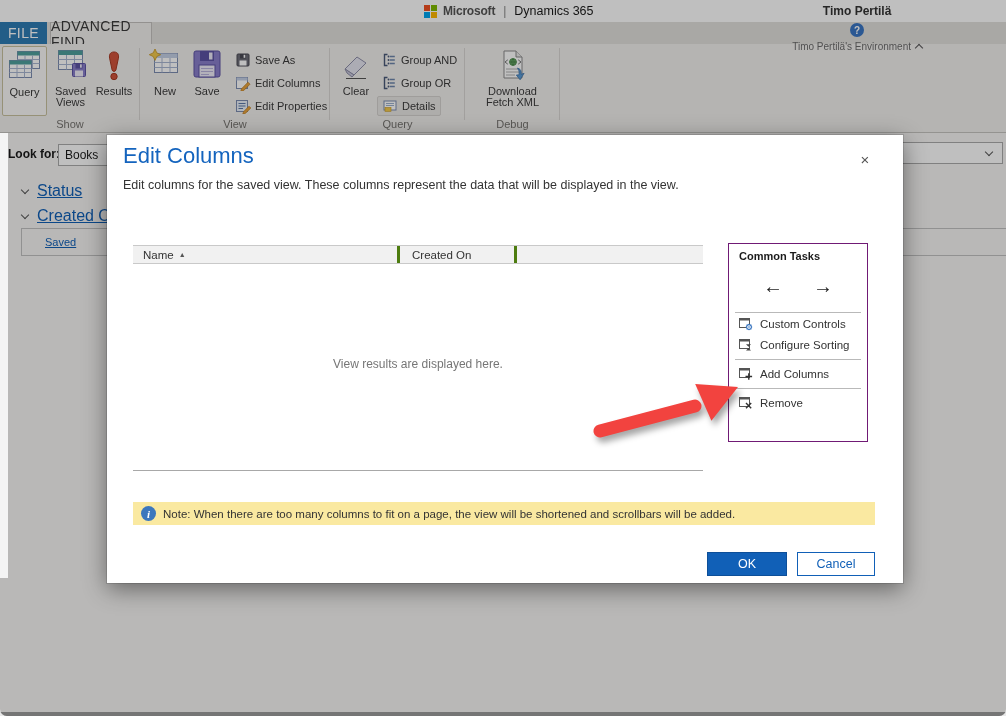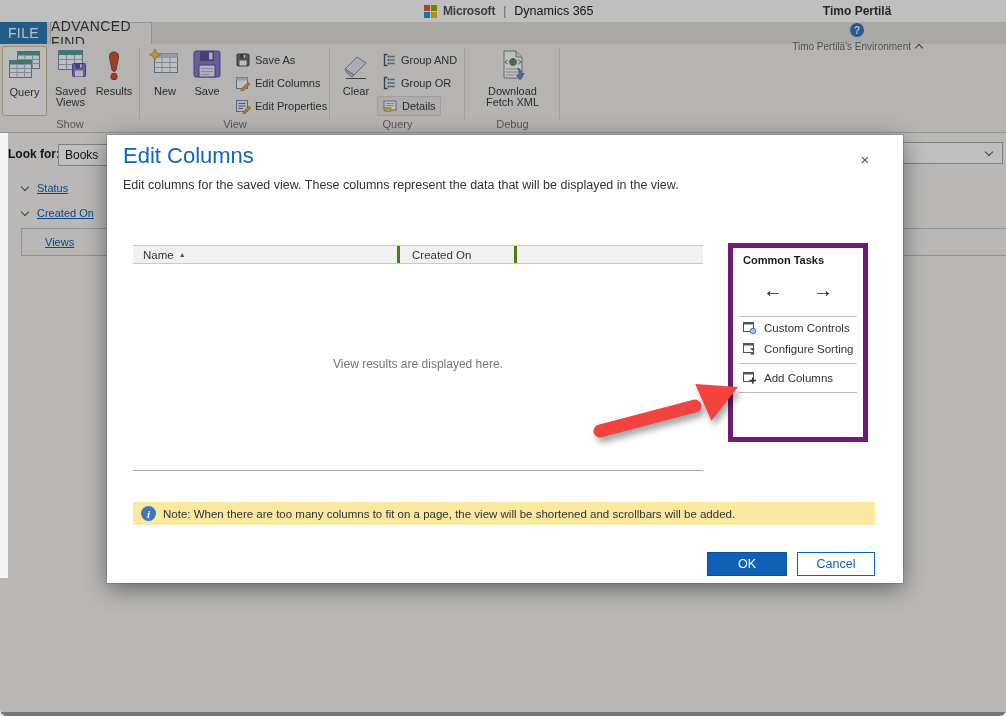--- a/index.html
+++ b/index.html
@@ -47,21 +47,21 @@
             height:20px; cursor:default; padding:0 4px; }
   .rsmall.hl { background:#E9E7E4; border:1px solid #D4D2CF; border-radius:2px; }
   .ricon svg { display:block; }
 
   
   .lookfor-label { position:absolute; left:8px; top:147px; font-size:12px; font-weight:bold; color:#1a1a1a; }
   .dropdown { position:absolute; height:22px; background:#FFFFFF; border:1px solid #ABABAB;
               font-size:12px; color:#1a1a1a; display:flex; align-items:center; padding:0 6px; }
   .dropdown .dchev { margin-left:auto; }
   .flink { position:absolute; display:flex; align-items:center; gap:9px; }
-  .flink a { font-size:11px; color:#1160B7; text-decoration:underline; cursor:pointer; }
+  .flink a { font-size:16px; color:#1160B7; text-decoration:underline; cursor:pointer; }
   .selectbox { position:absolute; left:21px; top:228px; width:985px; height:28px;
                border:1px solid #C2C2C2; border-right:none; display:flex; align-items:center; }
   .selectbox a { font-size:11px; color:#1160B7; text-decoration:underline; margin-left:23px; cursor:pointer; }
 
   
   .overlay { position:absolute; inset:0; background:rgba(0,0,0,0.25); z-index:40; }
   .left-strip { position:absolute; left:0; top:133px; width:8px; height:445px; background:#F4F4F4; z-index:45; }
   .win-edge { position:absolute; left:0; right:0; bottom:0; height:4px; background:#757575;
               border-radius:0 0 7px 7px; z-index:46; }
 
@@ -76,21 +76,21 @@
   .grid-header { position:absolute; left:26px; top:110px; width:570px; height:19px; background:#F1F1F1;
                  border-top:1px solid #C9C9C9; border-bottom:1px solid #C9C9C9; display:flex; font-size:11.5px; color:#333; }
   .gh-cell { display:flex; align-items:center; border-right:3px solid #4d7c0f; height:100%; }
   .gh-c1 { width:267px; padding-left:10px; gap:5px; }
   .gh-c2 { width:117px; padding-left:12px; }
   .gh-rest { flex:1; border-right:none; }
   .sort-arrow { font-size:7px; color:#555; }
   .grid-empty { position:absolute; left:26px; top:222px; width:570px; text-align:center; font-size:12px; color:#767676; }
   .grid-bottom { position:absolute; left:26px; top:335px; width:570px; border-top:1px solid #A8A8A8; }
 
-  .tasks { position:absolute; left:621px; top:108px; width:140px; height:199px; border:5px solid #701a75; background:#fff; }
+  .tasks { position:absolute; left:621px; top:108px; width:140px; height:199px; border:1px solid #701a75; background:#fff; }
   .tasks-title { padding:6px 0 0 10px; font-size:11px; font-weight:bold; color:#1a1a1a; }
   .tasks-arrows { display:flex; justify-content:center; gap:30px; margin-top:12px; height:24px; align-items:center; }
   .tarrow { font-size:20px; font-weight:bold; color:#1a1a1a; line-height:20px; cursor:pointer; }
   .tdiv { border-top:1px solid #B9B9B9; margin:0 6px; }
   .tdiv.first { margin-top:14px; }
   .titem { display:flex; align-items:center; gap:7px; height:21px; padding-left:9px; font-size:11.5px; color:#333; cursor:pointer; }
   .titem svg { flex:0 0 auto; }
 
   .notebar { position:absolute; left:26px; top:367px; width:742px; height:23px; background:#FAE9A1;
              display:flex; align-items:center; gap:7px; padding-left:8px; font-size:11.5px; color:#333; }
@@ -321,21 +321,21 @@
 
   <div class="flink" style="left:22px;top:182px">
     <span class="chev down" style="margin-top:-3px;"></span>
     <a>Status</a>
   </div>
   <div class="flink" style="left:22px;top:207px">
     <span class="chev down" style="margin-top:-3px;"></span>
     <a>Created On</a>
   </div>
   <div class="selectbox">
-    <a>Views</a>
+    <a>Saved</a>
   </div>
 
   <div class="overlay"></div>
   <div class="left-strip"></div>
   <div class="win-edge"></div>
 
   <div class="modal">
     <div class="modal-title">Edit Columns</div>
     <div class="modal-close">×</div>
     <div class="modal-desc">Edit columns for the saved view. These columns represent the data that will be displayed in the view.</div>
@@ -382,20 +382,28 @@
       <div class="tdiv" style="margin-top:4px;margin-bottom:3px;"></div>
       <div class="titem">
         <svg width="15" height="15" viewBox="0 0 15 15">
             <rect x="1.5" y="2.5" width="10" height="9" fill="#fff" stroke="#555"></rect>
             <rect x="1.5" y="2.5" width="10" height="2" fill="#555"></rect>
             <path d="M10.8 7.2v6.6M7.5 10.5h6.6" stroke="#333" stroke-width="1.4"></path>
           </svg>
         <span>Add Columns</span>
       </div>
       <div class="tdiv" style="margin-top:4px;margin-bottom:3px;"></div>
+      <div class="titem">
+        <svg width="15" height="15" viewBox="0 0 15 15">
+            <rect x="1.5" y="2.5" width="10" height="9" fill="#fff" stroke="#555"></rect>
+            <rect x="1.5" y="2.5" width="10" height="2" fill="#555"></rect>
+            <path d="M8 8l5.2 5.2M13.2 8L8 13.2" stroke="#333" stroke-width="1.4"></path>
+          </svg>
+        <span>Remove</span>
+      </div>
     </div>
 
     <div class="notebar">
       <span class="info-badge">i</span>
       <span><span class="note-strong">Note:</span>
       <span>When there are too many columns to fit on a page, the view will be shortened and scrollbars will be added.</span></span>
     </div>
 
     <div class="btn ok">OK</div>
     <div class="btn cancel">Cancel</div>

